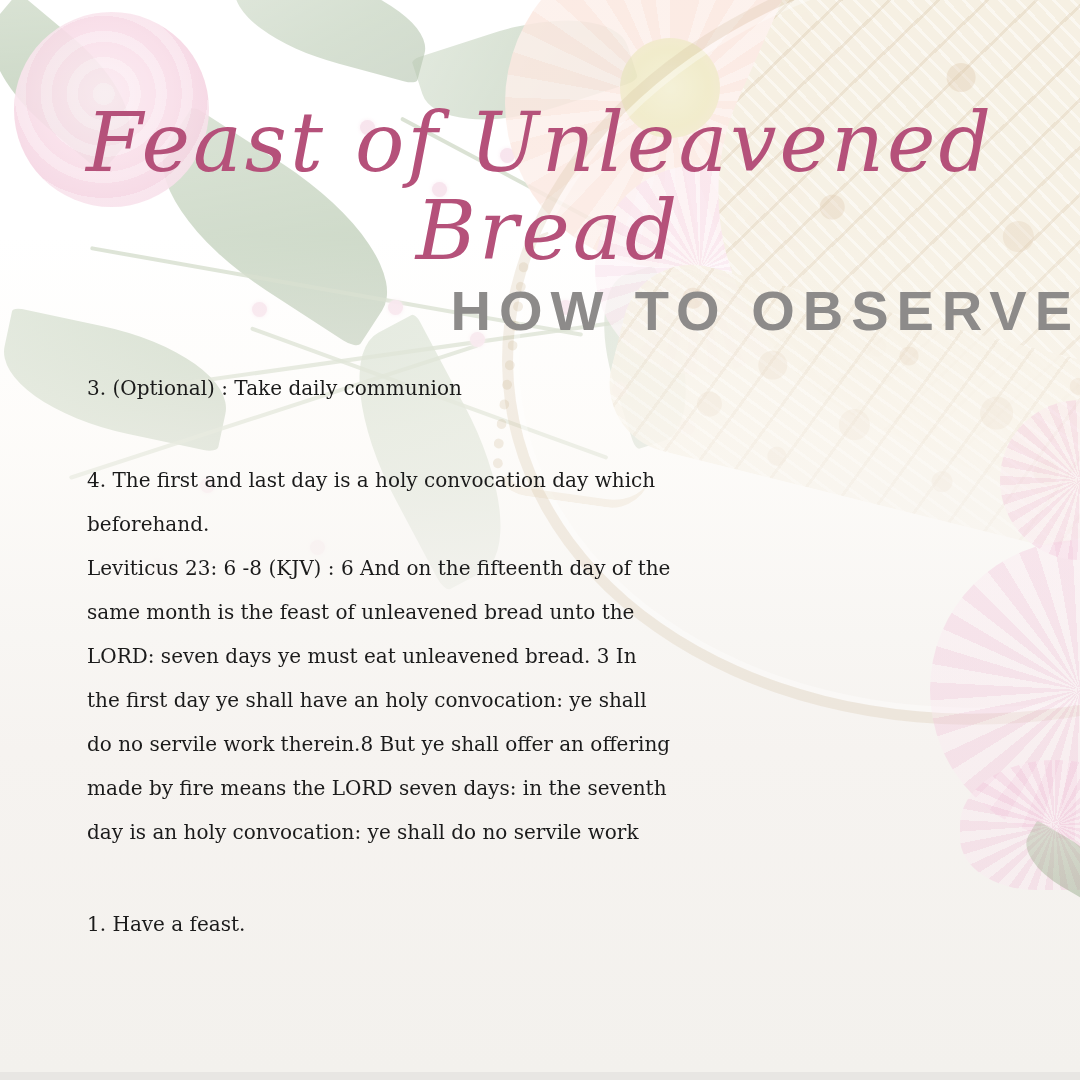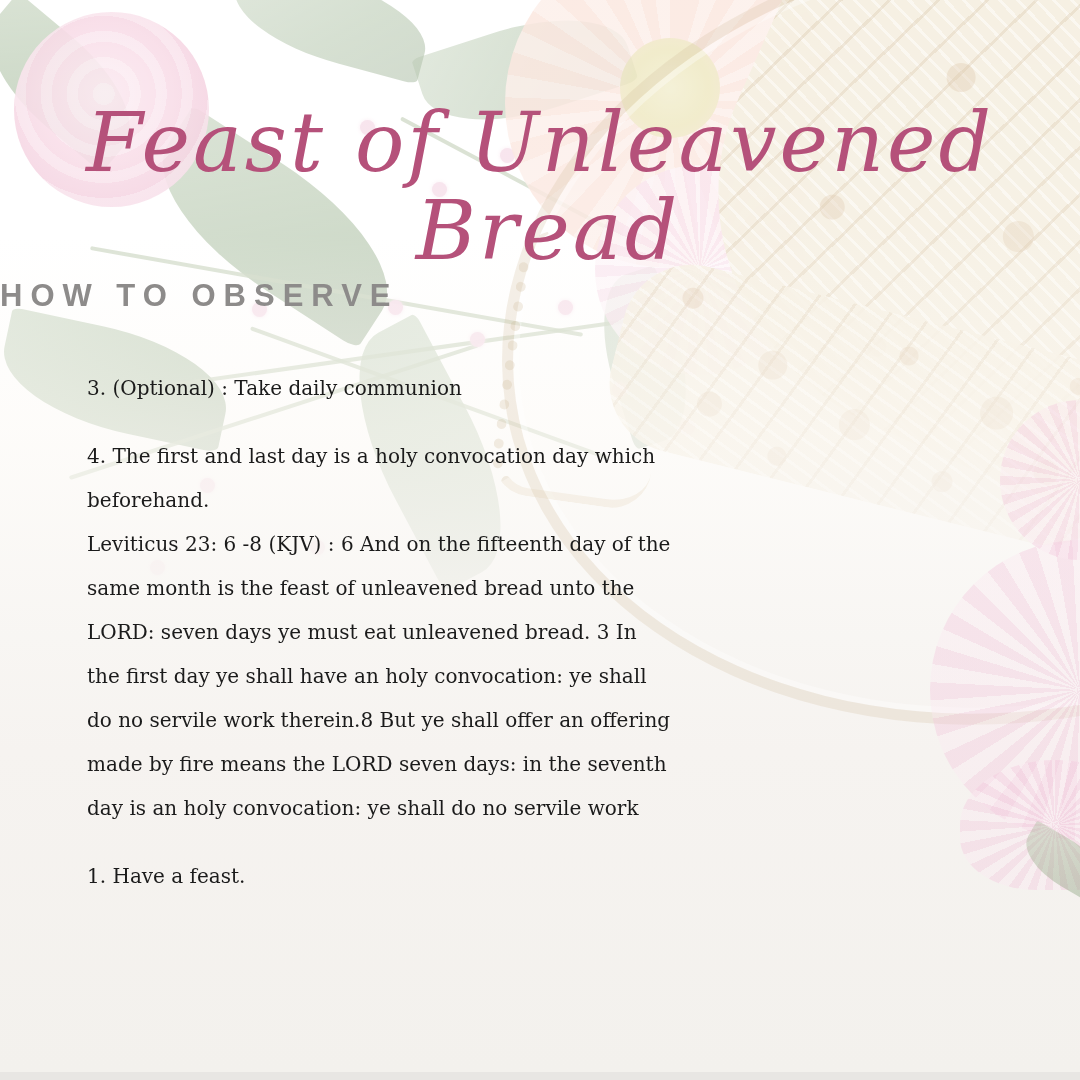--- a/index.html
+++ b/index.html
@@ -83,31 +83,31 @@
   }
   
   .over-veil{position:absolute;opacity:.42;}
   
   .title{
     position:absolute;left:0;top:44px;width:100%;text-align:center;
     font-family:"DejaVu Serif",serif;font-style:italic;font-weight:400;
     color:#b5517a;font-size:82px;line-height:88px;letter-spacing:3px;
   }
   .subtitle{
-    position:absolute;left:0;top:278px;width:100%;text-align:left;
-    color:#8d8b8a;font-size:31px;font-weight:700;letter-spacing:8px;
+    position:absolute;left:0;top:278px;width:100%;text-align:right;
+    color:#8d8b8a;font-size:56px;font-weight:700;letter-spacing:8px;
     font-family:"Liberation Sans",sans-serif;
   }
   .body-text{
     position:absolute;left:87px;top:366px;width:960px;
     font-family:"DejaVu Serif",serif;color:#1b1b1b;
     font-size:20px;line-height:44px;
   }
   .body-block{margin:0;}
-  .body-block + .body-block{margin-top:24px;}
+  .body-block + .body-block{margin-top:48px;}
   .body-line{white-space:nowrap;}
 </style>
 </head>
 <body>
 
 <div class="canvas">
 
   <div class="photo">
 
     <div class="leaf" style="left:-30px;top:40px;width:180px;height:85px;transform:rotate(40deg);"></div>

